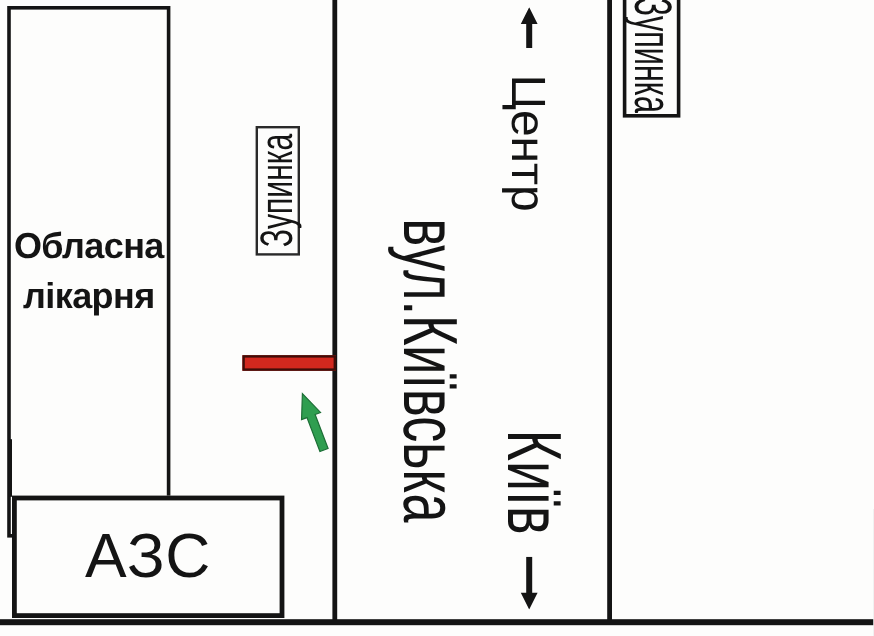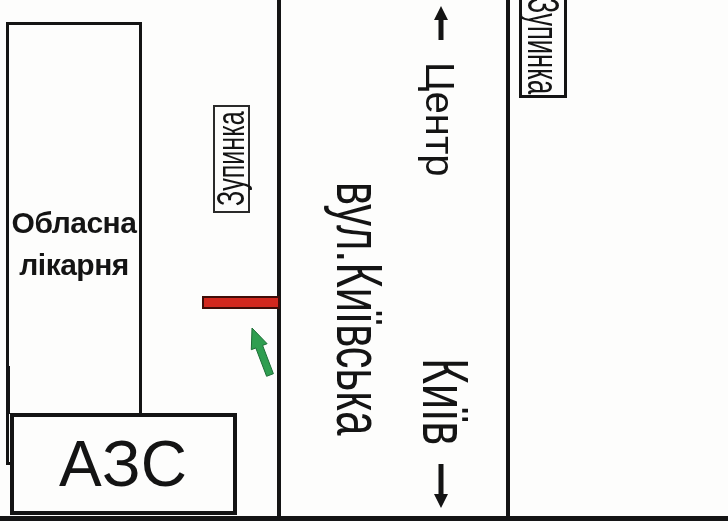--- a/index.html
+++ b/index.html
@@ -4,24 +4,24 @@
 <style>
   html,body{margin:0;padding:0;background:#e8e8e8;}
   #canvas{
     position:relative;width:728px;height:530px;background:#fdfdfc;
     overflow:hidden;font-family:"Liberation Sans",sans-serif;color:#141414;
   }
   .abs{position:absolute;box-sizing:border-box;}
 
   
   .building{border:3px solid #141414;background:#fdfdfc;display:flex;align-items:center;justify-content:center;text-align:center;}
-  #hospital{left:6px;top:22px;width:136px;height:443px;}
+  #hospital{left:6px;top:5px;width:136px;height:443px;}
   #hospital .lbl{font-size:30px;font-weight:700;line-height:1.4;letter-spacing:-0.5px;padding:0 3px;}
   #gas-station{left:10px;top:413px;width:227px;height:102px;border-width:4px;}
-  #gas-station .lbl{font-size:64px;font-weight:400;letter-spacing:1px;}
+  #gas-station .lbl{font-size:52px;font-weight:400;letter-spacing:1px;}
   #left-edge-connector{left:7px;top:366px;width:3px;height:48px;background:#141414;}
 
   
   .road-line{background:#141414;}
   #road-left{left:277px;top:0;width:4px;height:517px;}
   #road-right{left:506px;top:0;width:4px;height:517px;}
   #road-bottom{left:0;top:516px;width:728px;height:5px;}
 
   
   .bus-stop{background:#fdfdfc;display:flex;align-items:center;justify-content:center;overflow:visible;}

